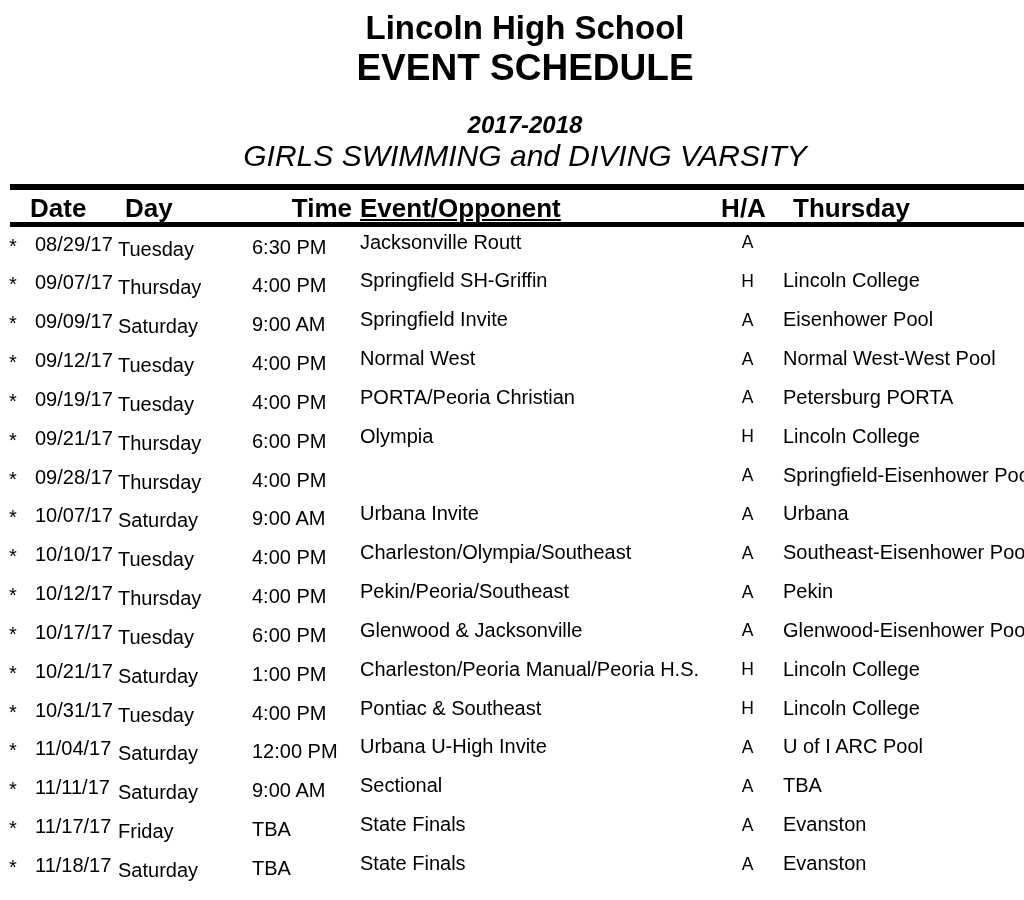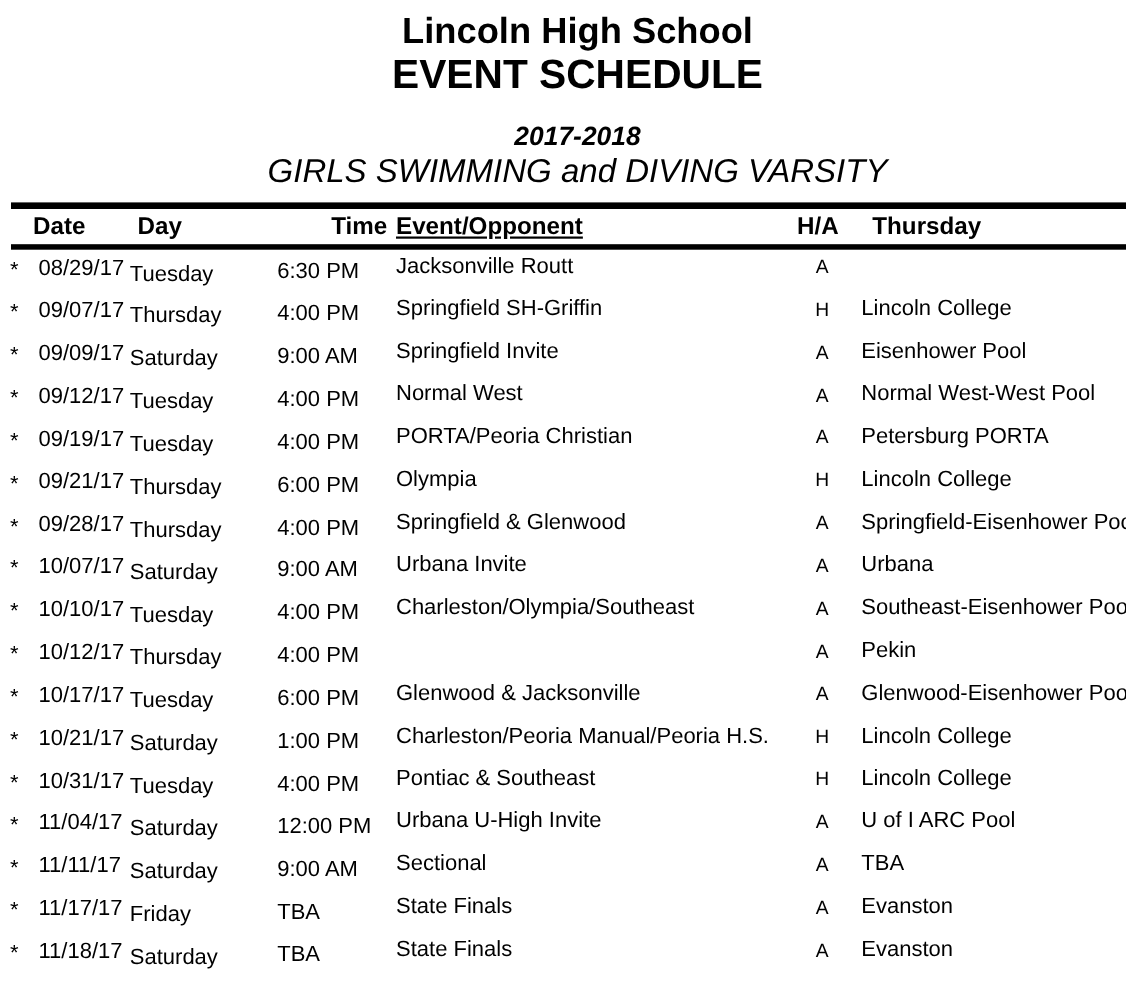--- a/index.html
+++ b/index.html
@@ -31,21 +31,21 @@
 
   
   .rule { position: absolute; left: 10px; width: 1014px; background: #000000; }
   .rule-top { top: 184px; height: 6px; }
   .rule-mid { top: 222px; height: 5px; }
 
   
   .hcell {
     position: absolute;
     top: 195px;
-    font-size: 22px;
+    font-size: 26px;
     font-weight: bold;
     line-height: 1;
     white-space: nowrap;
   }
   .h-date  { left: 30px; }
   .h-day   { left: 125px; }
   .h-time  { left: 247px; width: 105px; text-align: right; }
   .h-event { left: 360px; text-decoration: underline; }
   .h-ha    { left: 716px; width: 55px;  text-align: center; }
   .h-loc   { left: 793px; }
@@ -142,21 +142,20 @@
       <span class="cell c-time">6:00 PM</span>
       <span class="cell c-event">Olympia</span>
       <span class="cell c-ha">H</span>
       <span class="cell c-loc">Lincoln College</span>
     </div>
       <div class="body-row">
       <span class="cell c-ast">*</span>
       <span class="cell c-date">09/28/17</span>
       <span class="cell c-day">Thursday</span>
       <span class="cell c-time">4:00 PM</span>
-      <span class="cell c-event">Springfield &amp; Glenwood</span>
       <span class="cell c-ha">A</span>
       <span class="cell c-loc">Springfield-Eisenhower Pool</span>
     </div>
       <div class="body-row">
       <span class="cell c-ast">*</span>
       <span class="cell c-date">10/07/17</span>
       <span class="cell c-day">Saturday</span>
       <span class="cell c-time">9:00 AM</span>
       <span class="cell c-event">Urbana Invite</span>
       <span class="cell c-ha">A</span>
@@ -169,20 +168,21 @@
       <span class="cell c-time">4:00 PM</span>
       <span class="cell c-event">Charleston/Olympia/Southeast</span>
       <span class="cell c-ha">A</span>
       <span class="cell c-loc">Southeast-Eisenhower Pool</span>
     </div>
       <div class="body-row">
       <span class="cell c-ast">*</span>
       <span class="cell c-date">10/12/17</span>
       <span class="cell c-day">Thursday</span>
       <span class="cell c-time">4:00 PM</span>
+      <span class="cell c-event">Pekin/Peoria/Southeast</span>
       <span class="cell c-ha">A</span>
       <span class="cell c-loc">Pekin</span>
     </div>
       <div class="body-row">
       <span class="cell c-ast">*</span>
       <span class="cell c-date">10/17/17</span>
       <span class="cell c-day">Tuesday</span>
       <span class="cell c-time">6:00 PM</span>
       <span class="cell c-event">Glenwood &amp; Jacksonville</span>
       <span class="cell c-ha">A</span>

